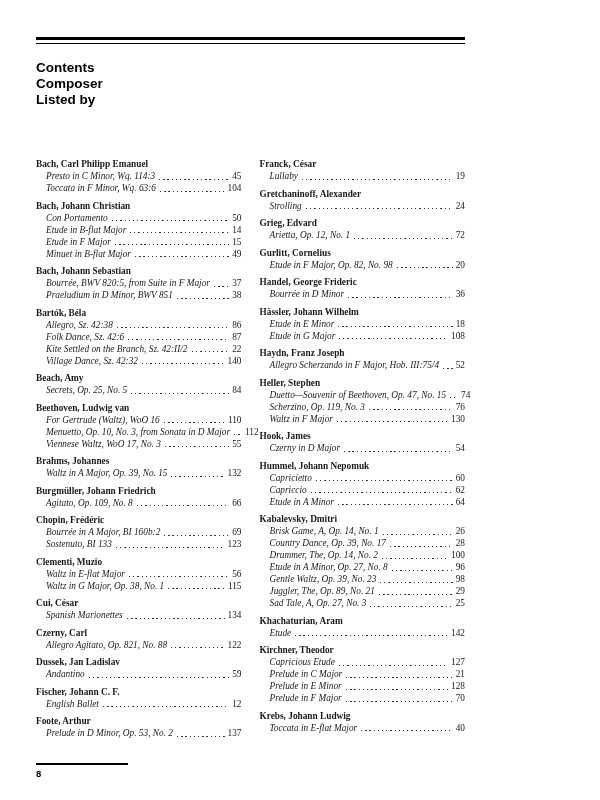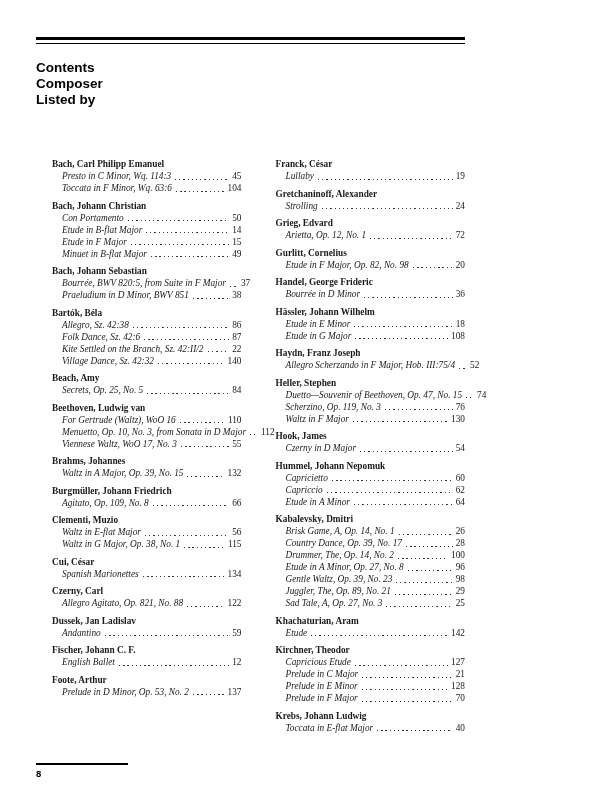--- a/index.html
+++ b/index.html
@@ -29,21 +29,21 @@
     font-weight:bold;
     font-size:13.5px;
     line-height:16px;
     color:#000;
   }
   .content{
     display:flex;
     gap:18px;
     margin-top:50px;
   }
-  .col{flex:1;min-width:0;margin-left:16px;}
+  .col{flex:1;min-width:0;}
   .composer-block{margin-bottom:5.5px;}
   .composer{
     font-weight:bold;
     font-size:9.3px;
     line-height:12px;
     white-space:nowrap;
   }
   .work{
     display:flex;
     align-items:flex-end;
@@ -207,20 +207,33 @@
         </div>
         <div class="composer-block">
           <div class="composer">Burgmüller, Johann Friedrich</div>
           <div class="work">
             <span class="wtitle">Agitato, Op. 109, No. 8</span>
             <span class="leader"></span>
             <span class="pg">66</span>
           </div>
         </div>
         <div class="composer-block">
+          <div class="composer">Chopin, Frédéric</div>
+          <div class="work">
+            <span class="wtitle">Bourrée in A Major, BI 160b:2</span>
+            <span class="leader"></span>
+            <span class="pg">69</span>
+          </div>
+          <div class="work">
+            <span class="wtitle">Sostenuto, BI 133</span>
+            <span class="leader"></span>
+            <span class="pg">123</span>
+          </div>
+        </div>
+        <div class="composer-block">
           <div class="composer">Clementi, Muzio</div>
           <div class="work">
             <span class="wtitle">Waltz in E-flat Major</span>
             <span class="leader"></span>
             <span class="pg">56</span>
           </div>
           <div class="work">
             <span class="wtitle">Waltz in G Major, Op. 38, No. 1</span>
             <span class="leader"></span>
             <span class="pg">115</span>

